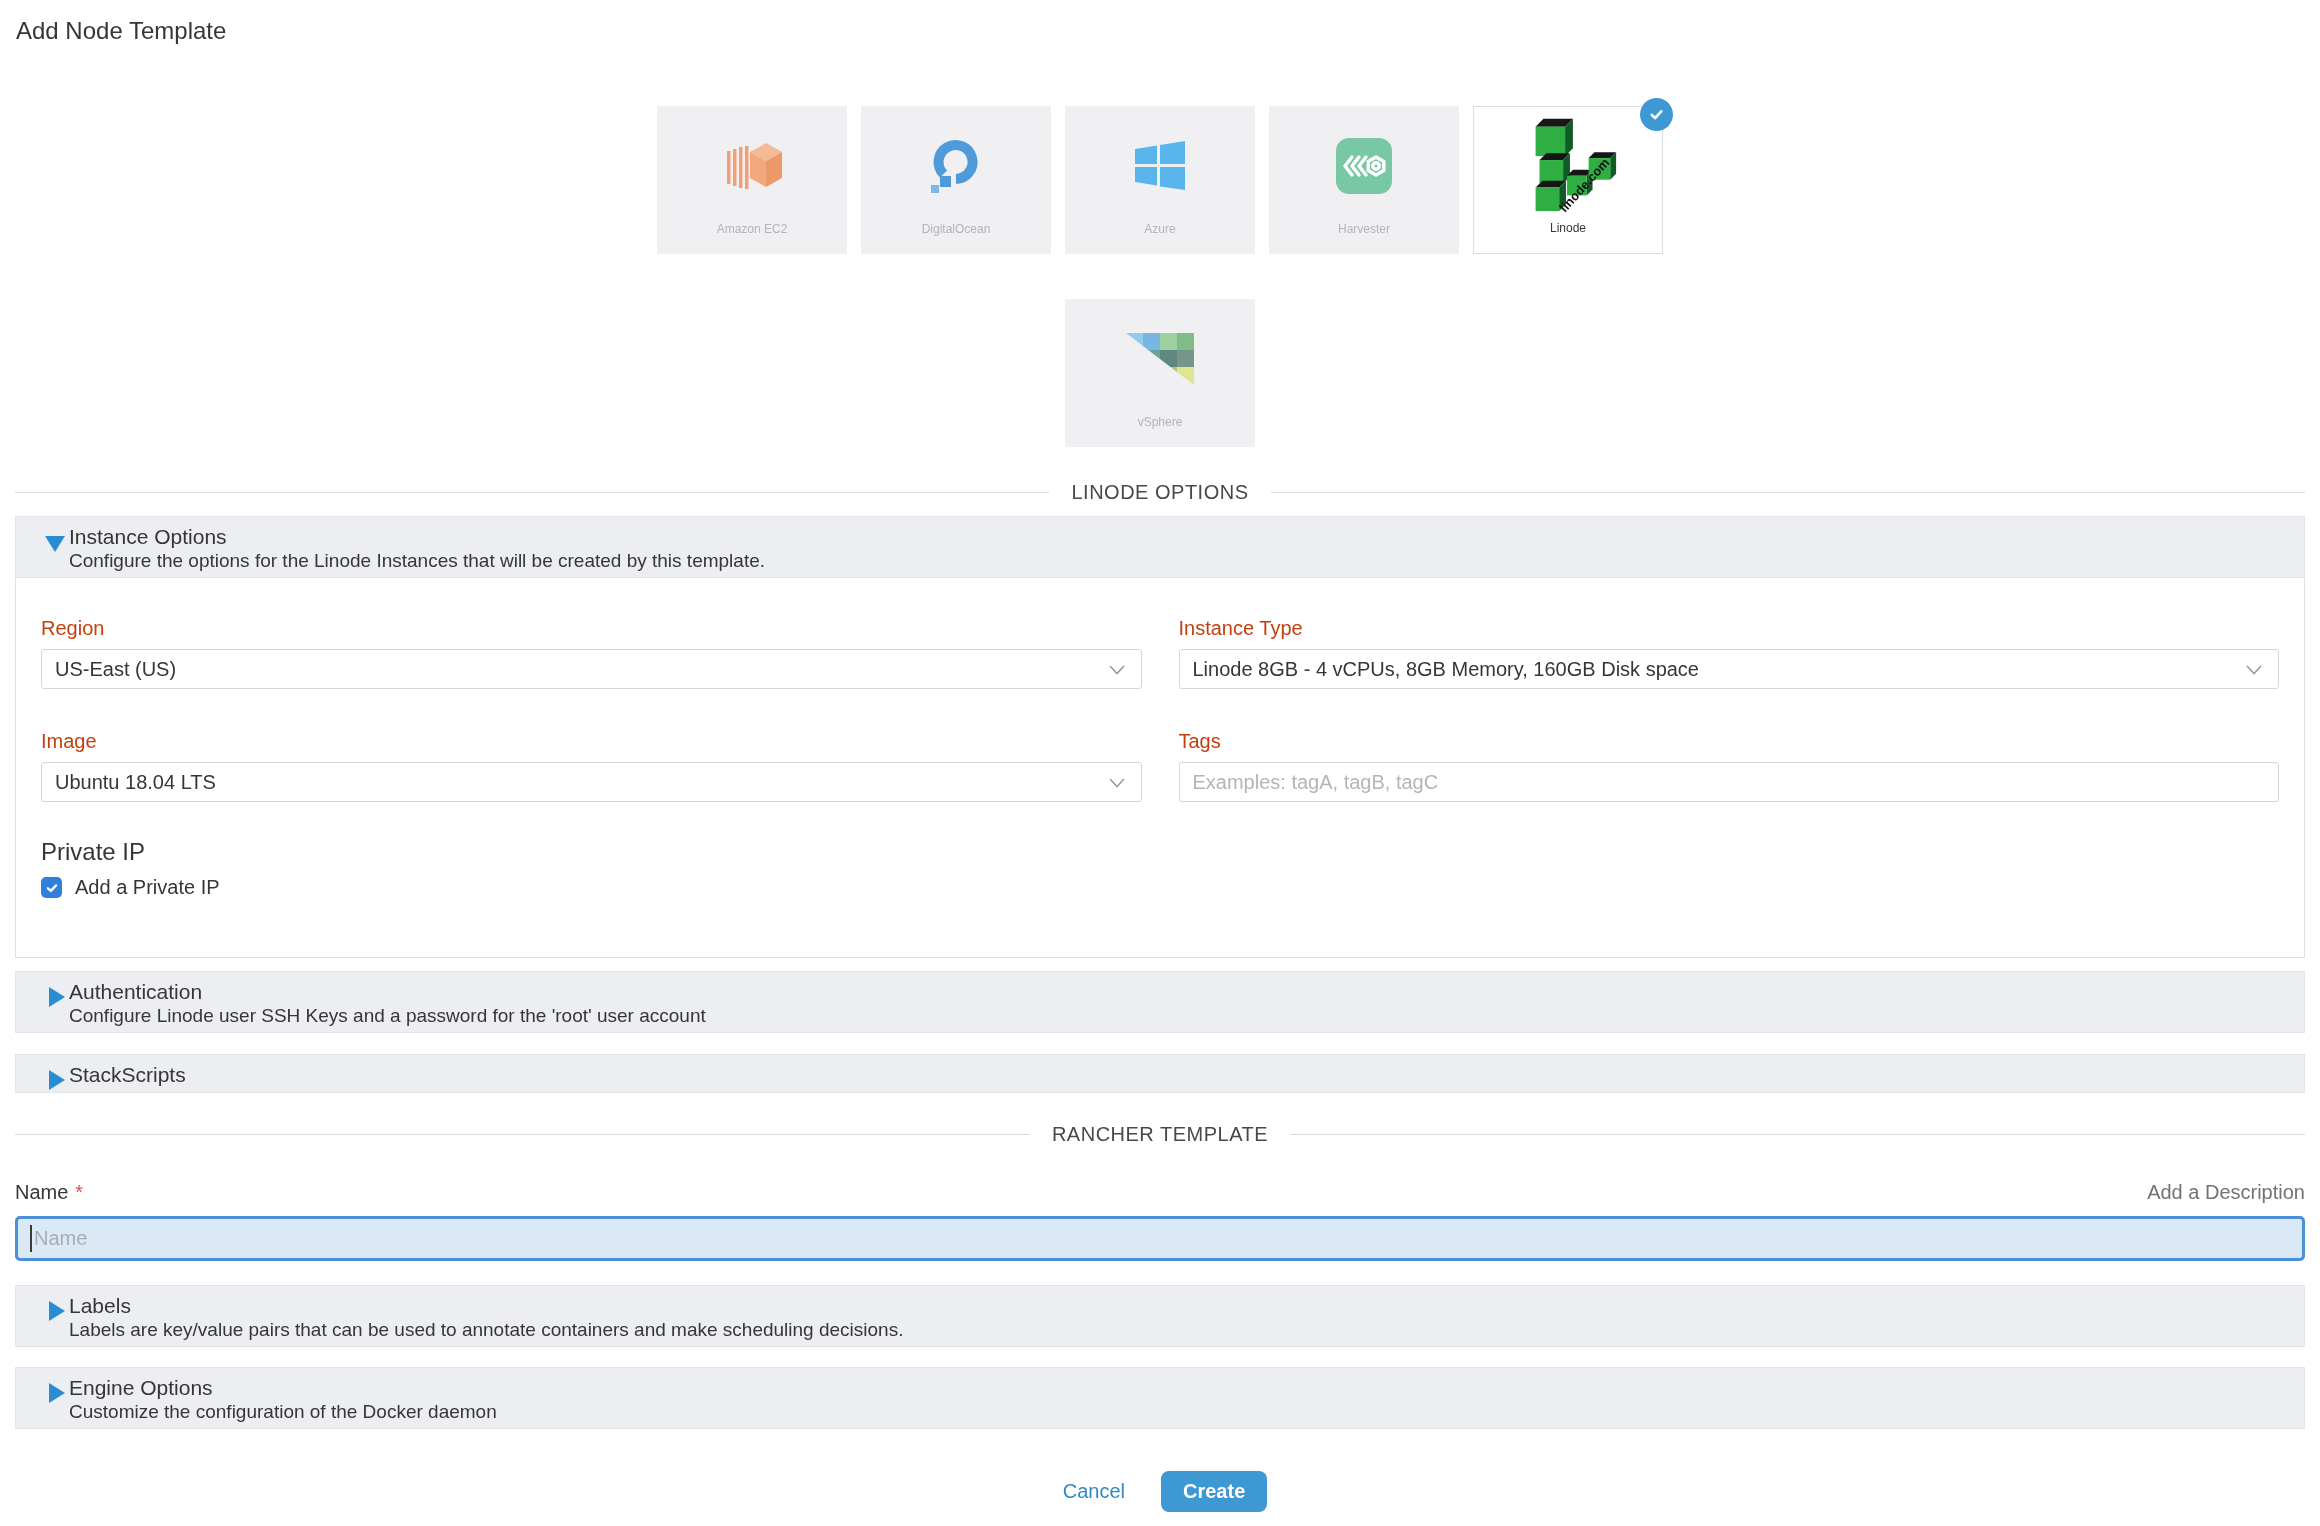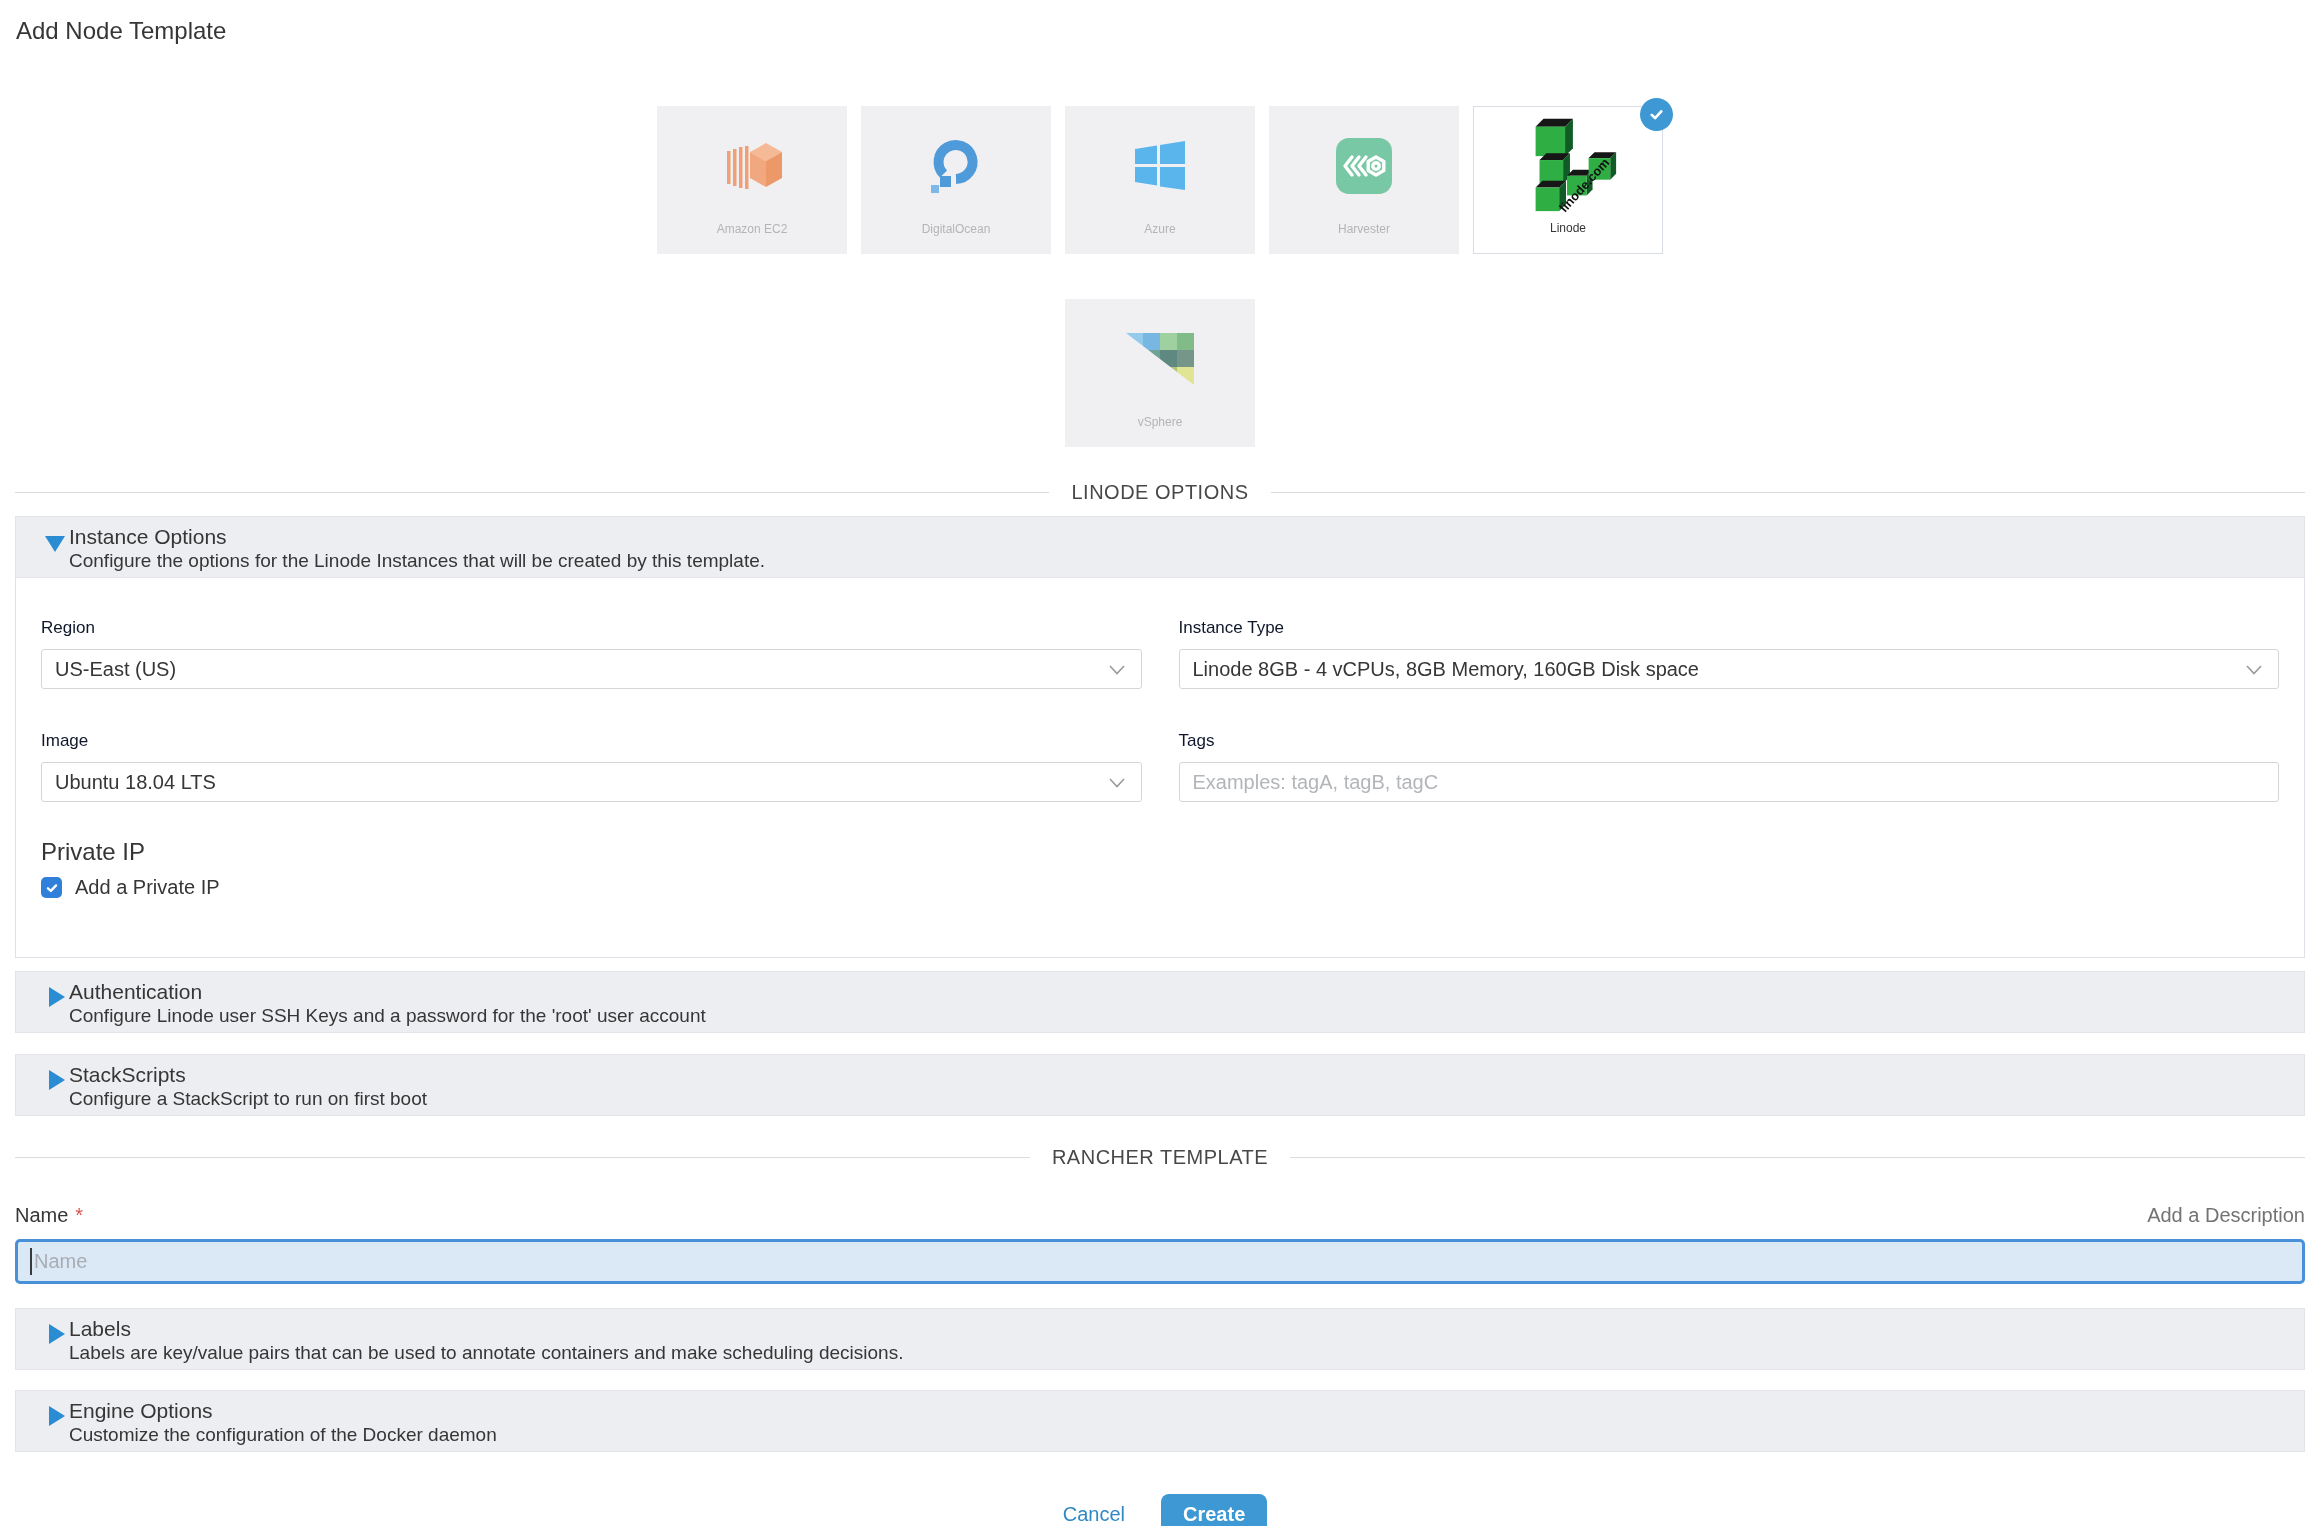--- a/index.html
+++ b/index.html
@@ -29,21 +29,21 @@
   .accordion.mt24{margin-top:24px;} .accordion.mt20{margin-top:20px;}
   .tri{position:absolute;width:0;height:0;}
   .tri.down{left:29px;top:19px;border-left:10px solid transparent;border-right:10px solid transparent;border-top:16px solid #2a8dd4;}
   .tri.right{left:33px;top:15px;border-top:10px solid transparent;border-bottom:10px solid transparent;border-left:16px solid #2a8dd4;}
   .acc-title{margin-left:53px;font-size:21px;line-height:23px;color:#363636;}
   .acc-sub{margin-left:53px;font-size:19px;line-height:21px;margin-top:2px;color:#363636;}
 
   
   .panel{margin:0 15px;background:#fff;border:1px solid #dde0e6;border-top:none;padding:38px 25px 58px;}
   .form-grid{display:grid;grid-template-columns:1fr 1fr;column-gap:37px;row-gap:40px;}
-  .field label{display:block;font-size:17px;line-height:24px;margin-bottom:9px;color:#0f172a;}
+  .field label{display:block;font-size:20px;line-height:24px;margin-bottom:9px;color:#c2410c;}
   .select{height:40px;border:1px solid #d6d6d8;border-radius:3px;background:#fff;display:flex;align-items:center;padding:0 44px 0 13px;font-size:20px;position:relative;cursor:pointer;box-sizing:border-box;}
   .select .chev{position:absolute;right:16px;top:15px;}
   .text-input{width:100%;height:40px;border:1px solid #d6d6d8;border-radius:3px;padding:0 13px;font-size:20px;box-sizing:border-box;color:#363636;background:#fff;}
   .text-input::placeholder{color:#b2b5b9;}
   .private-ip{margin-top:38px;}
   .group-label{font-size:24px;line-height:24px;}
   .checkbox-row{display:flex;align-items:center;gap:13px;margin-top:12px;cursor:pointer;}
   .checkbox{width:21px;height:21px;border-radius:5px;background:#2f7fdb;display:flex;align-items:center;justify-content:center;flex:0 0 auto;}
   .checkbox-label{font-size:20px;}
 
@@ -253,21 +253,20 @@
 
 <div class="accordion mt13">
   <span class="tri right"></span>
   <div class="acc-title">Authentication</div>
   <div class="acc-sub">Configure Linode user SSH Keys and a password for the 'root' user account</div>
 </div>
 
 <div class="accordion mt21">
   <span class="tri right"></span>
   <div class="acc-title">StackScripts</div>
-  <div class="acc-sub">Configure a StackScript to run on first boot</div>
 </div>
 
 <div class="divider" style="margin-top:30px;">
   <div class="line"></div>
   <div class="divider-text">RANCHER TEMPLATE</div>
   <div class="line"></div>
 </div>
 
 <div class="name-row">
   <div>

